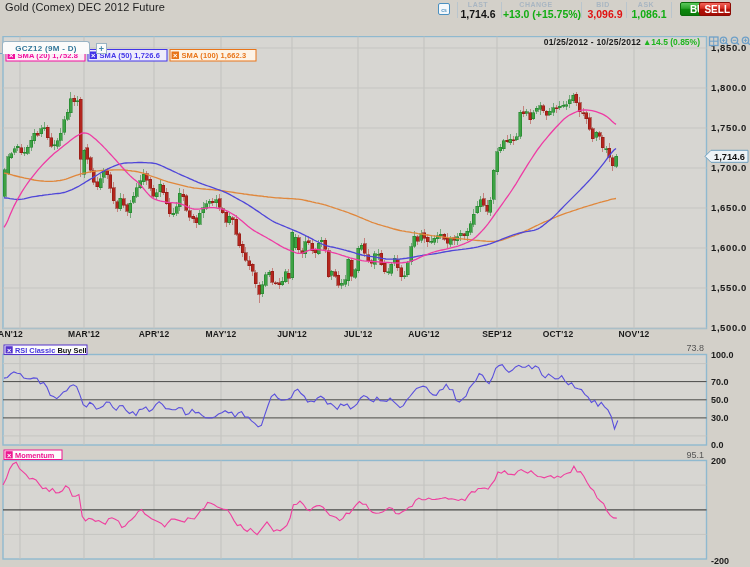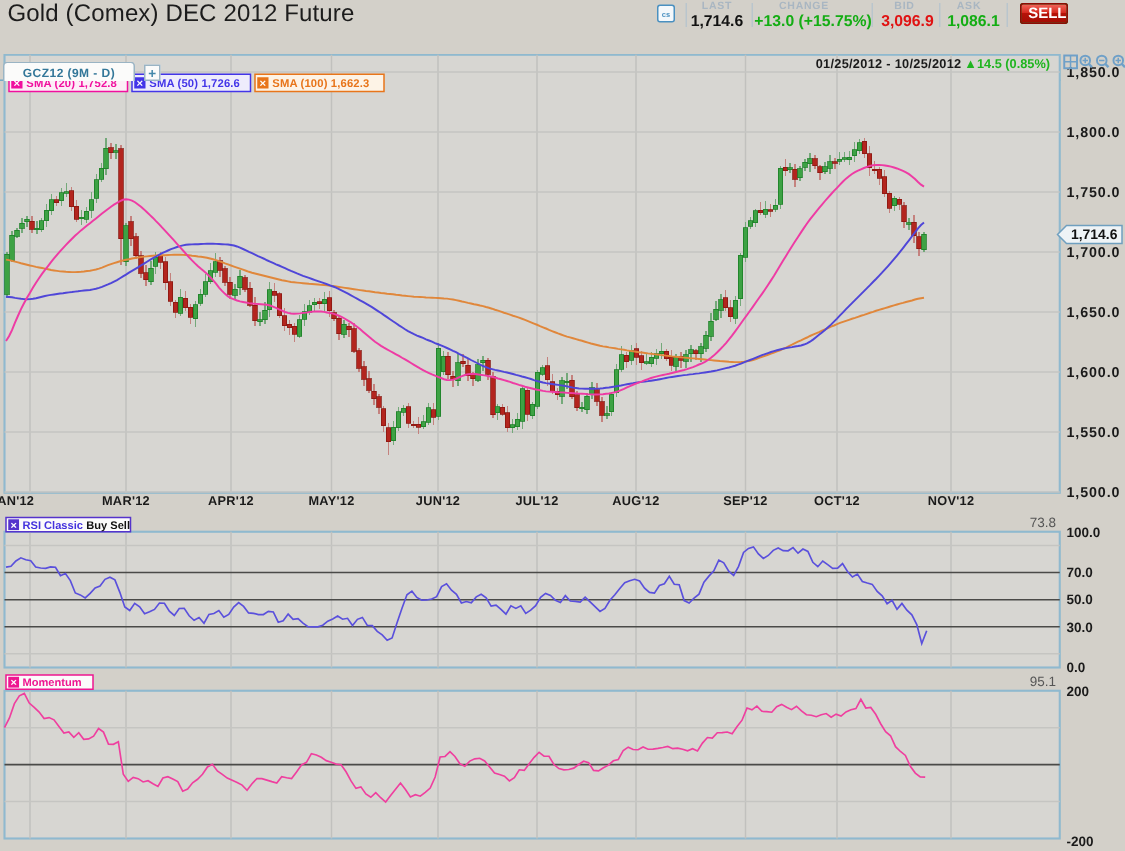--- a/index.html
+++ b/index.html
@@ -1,23 +1,23 @@
 <!DOCTYPE html>
 <html><head><meta charset="utf-8"><style>
 *{margin:0;padding:0;box-sizing:border-box}
 html,body{width:750px;height:567px;overflow:hidden}
 body{background:#d3d0c9;font-family:"Liberation Sans",sans-serif;position:relative}
 .topbar{position:absolute;left:0;top:0;width:750px;height:22px}
-.title{position:absolute;left:5px;top:1px;font-size:16px;color:#1c1c1c;letter-spacing:0.1px}
+.title{position:absolute;left:5px;top:1px;font-size:11px;color:#1c1c1c;letter-spacing:0.1px}
 .qlbl{position:absolute;top:1px;font-size:7px;font-weight:bold;color:#a9b6c2;letter-spacing:0.5px;text-align:center;width:70px}
 .qval{position:absolute;top:8px;font-size:10.5px;font-weight:bold;text-align:center;width:80px}
 .qsep{position:absolute;top:2px;width:1px;height:16px;background:#b9c5cd}
 .btn{position:absolute;top:2px;width:32px;height:14px;border-radius:2px;color:#fff;font-size:10px;font-weight:bold;text-align:right;line-height:14px}
 .buy{left:680px;background:linear-gradient(#5bc85b,#2aa32a 45%,#0d8a0d 50%,#0b7a0b);border:1px solid #0a6c0a}
-.sell{left:680px;background:linear-gradient(#f2655a,#d62b20 45%,#b51208 50%,#a30d05);border:1px solid #8c0b04}
+.sell{left:699px;background:linear-gradient(#f2655a,#d62b20 45%,#b51208 50%,#a30d05);border:1px solid #8c0b04}
 .cicon{position:absolute;left:438px;top:3px;width:12px;height:12px;border:1px solid #4a90c0;border-radius:2px;background:#f4f8fb;color:#4a90c0;font-size:5px;font-weight:bold;text-align:center;line-height:12px}
 .tabbar{position:absolute;left:0;top:40px;width:598px;height:13px}
 .tabline{position:absolute;left:0;top:12.5px;width:707px;height:1.5px;background:#6fa8c8}
 .tab{position:absolute;left:2px;top:1px;width:88px;height:13px;background:#fbfbfa;border:1px solid #9ab4c4;border-bottom:none;border-radius:3px 3px 0 0;color:#337799;font-size:8px;font-weight:bold;text-align:center;line-height:13px;letter-spacing:0.3px;z-index:5}
 .plus{position:absolute;left:96px;top:3px;width:11px;height:11px;background:#fbfbfa;border:1px solid #9ab4c4;color:#4488aa;font-size:9px;font-weight:bold;text-align:center;line-height:10px;z-index:5}
 </style></head>
 <body>
 <div class="topbar">
   <div class="title">Gold (Comex) DEC 2012 Future</div>
   <div class="cicon">cs</div>

